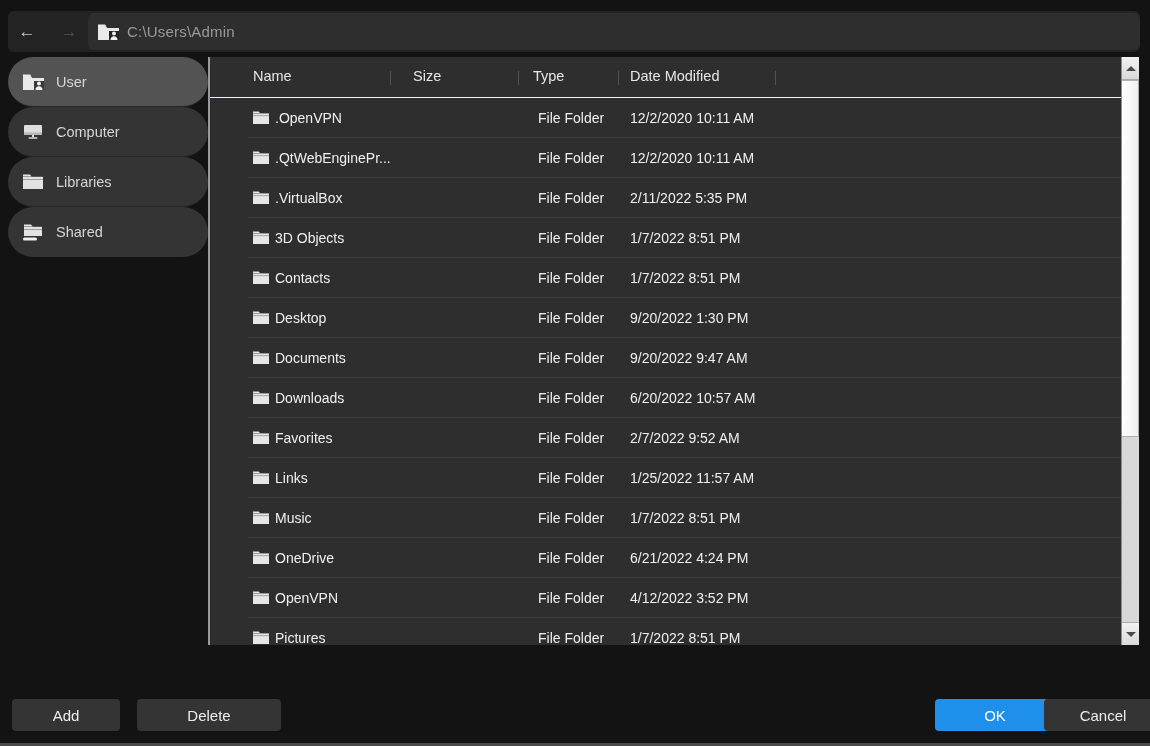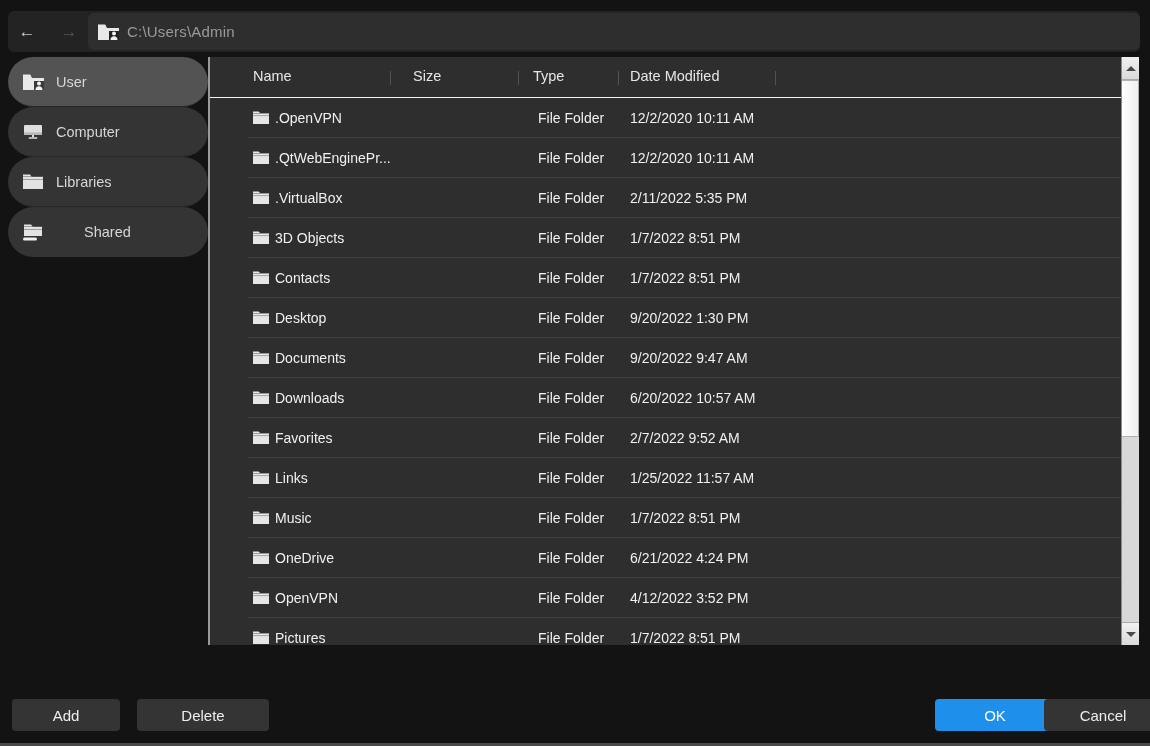--- a/index.html
+++ b/index.html
@@ -32,21 +32,21 @@
   .addressbar .addr-text {
     color:#9a9a9a; font-size:15px; margin-left:8px; letter-spacing:.2px;
   }
 
   
   .sidebar { position:absolute; left:8px; top:57px; width:200px; }
   .side-item {
     height:50px; background:#343434; border-bottom:1px solid #262626;
     display:flex; align-items:center; padding-left:14px; cursor:default;border-radius:25px;
   }
-  .side-item:last-child { border-bottom:none;gap:28px; }
+  .side-item:last-child { border-bottom:none; }
   .side-item.selected { background:#535353; }
   .side-item .icon { width:22px; display:flex; justify-content:center; }
   .side-item .lbl { margin-left:12px; font-size:14.5px; color:#d6d6d6; }
 
   
   .table {
     position:absolute; left:208px; top:57px; width:914px; height:588px;
     background:#2e2e2e; border-left:2px solid #9a9a9a; overflow:hidden;
   }
   .thead {
@@ -95,21 +95,21 @@
   }
 
   
   .btn {
     position:absolute; top:699px; height:32px; border-radius:4px;
     background:#343434; color:#ededed; font-size:15px;
     display:flex; align-items:center; justify-content:center;
     font-family:"Liberation Sans", sans-serif; border:none; cursor:default;
   }
   .btn-add    { left:12px;  width:108px; }
-  .btn-delete { left:137px; width:132px; }
+  .btn-delete { left:137px; width:144px; }
   .btn-ok     { left:895px; width:120px; background:var(--accent,#1e8fea); color:#ffffff;margin-left:40px; }
   .btn-cancel { left:1020px; width:118px;margin-left:24px; }
 
   .bottom-strip {
     position:absolute; left:0; top:743px; width:1150px; height:3px; background:#4a4a4a;
   }
 
   .icon svg, .f-icon svg, .addr-icon svg { display:block; }
 </style>
 </head>

